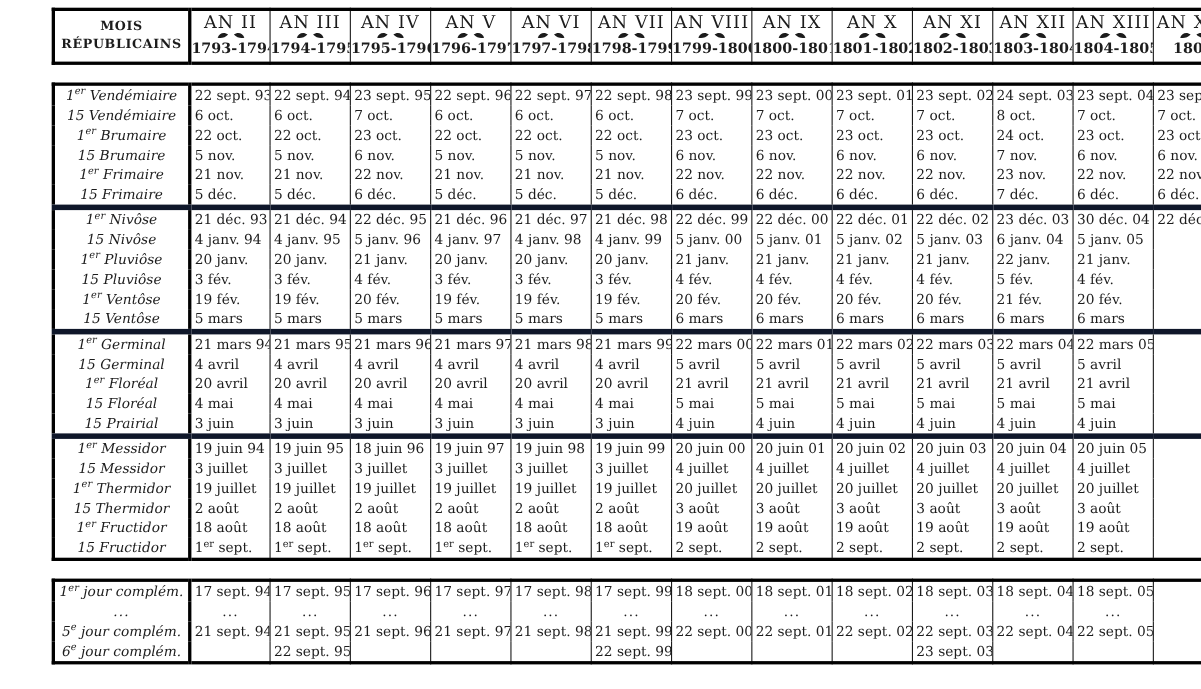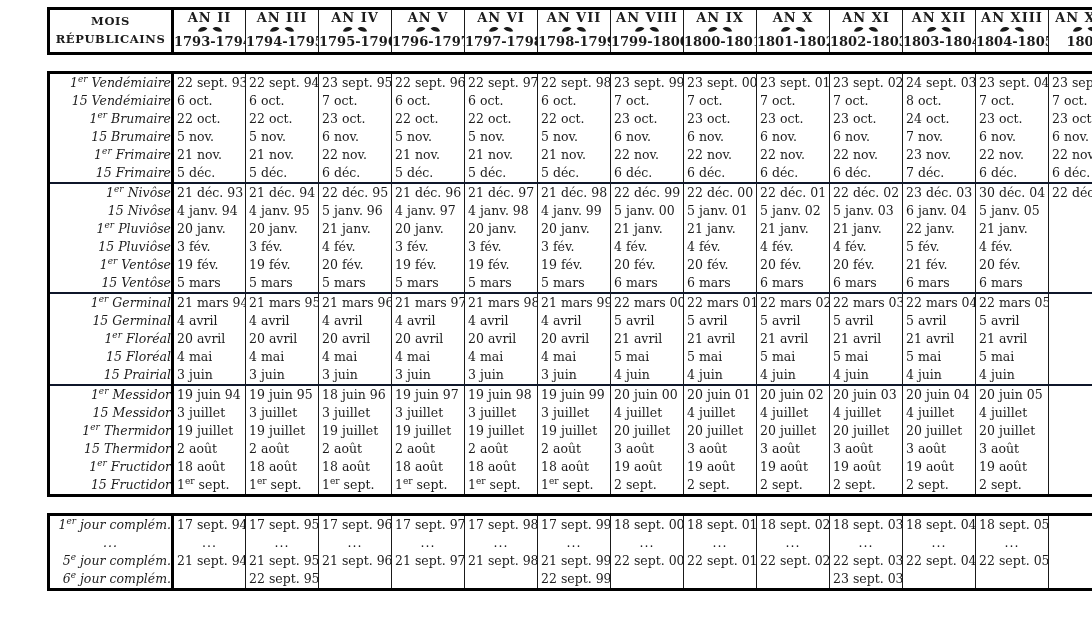--- a/index.html
+++ b/index.html
@@ -6,33 +6,33 @@
   body{
     width:1092px;height:626px;
     font-family:"DejaVu Serif","Liberation Serif",serif;
     color:#1c1c1c;
     -webkit-font-smoothing:antialiased;
   }
   .page{padding:7px 8px 0 8px;margin-left:39px;}
   table{border-collapse:collapse;table-layout:fixed;width:1076px;background:#fff;}
   table{border:3px solid #000;}
   td{border-left:1px solid #1a1a1a;overflow:hidden;white-space:nowrap;}
-  td.lbl{border-left:none;border-right:3px solid #000;text-align:right;}
+  td.lbl{border-left:none;border-right:3px solid #000;text-align:center;}
   
   .hdr td{text-align:center;vertical-align:middle;padding:1px 0 2px 0;}
   .hdr .hlbl{font-weight:bold;font-size:11.5px;letter-spacing:0.6px;line-height:1.55;}
-  .an{font-weight:bold;font-size:13px;letter-spacing:1px;line-height:1.15;}
+  .an{font-weight:normal;font-size:16px;letter-spacing:1px;line-height:1.15;}
   .orn{height:8px;line-height:8px;}
   .orn svg{height:7px;vertical-align:top;}
   .years{font-weight:bold;font-size:13px;line-height:1.25;}
   
   .gap{height:16px;}
   .bodytbl td{height:18px;font-size:12.5px;padding:0 0 0 3px;vertical-align:middle;line-height:18px;}
   .bodytbl td.lbl{font-style:italic;padding:0;font-size:12.5px;}
-  tr.sec-start td{border-top:2px solid #0f172a;}
+  tr.sec-start td{border-top:5px solid #0f172a;}
   td.dots{text-align:center;padding:0;letter-spacing:1px;}
   sup{font-size:9px;line-height:0;}
 </style>
 </head>
 <body>
 
 <div class="page">
 
   <table class="hdr">
     <colgroup>

